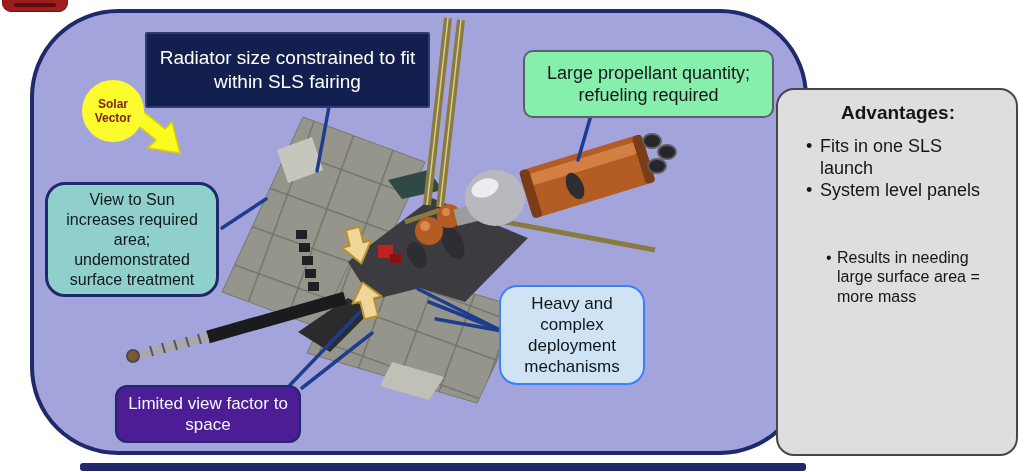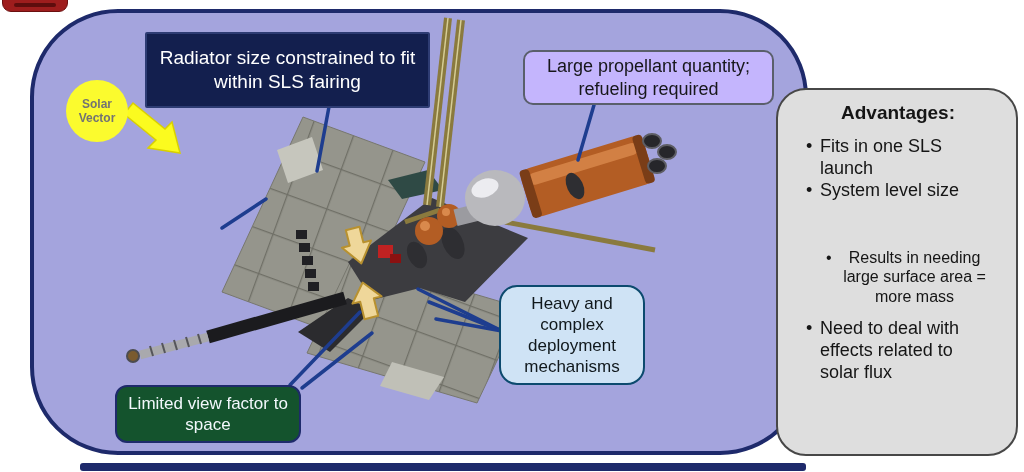--- a/index.html
+++ b/index.html
@@ -17,45 +17,45 @@
           background:#9e1d1d;border:1px solid #6b0f0f;border-radius:9px;}
   .ribbon .scribble{position:absolute;left:11px;top:11px;width:42px;height:4px;
           background:#5e0d0d;border-radius:2px;}
 
   .illus{position:absolute;left:0;top:0;width:1024px;height:472px;}
 
   .callout{position:absolute;box-sizing:border-box;display:flex;align-items:center;
            justify-content:center;text-align:center;line-height:1.25;}
   .co-navy{left:145px;top:32px;width:285px;height:76px;background:#131f4e;
            border:2px solid #2e3c73;border-radius:2px;color:#ffffff;font-size:19px;}
-  .co-gray{left:523px;top:50px;width:251px;height:55px;background:#c4b5fd;
+  .co-gray{left:523px;top:50px;width:251px;height:68px;background:#86efac;
            border:2px solid #5a5f6b;border-radius:10px;color:#17171a;font-size:18px;}
   .co-teal{left:45px;top:182px;width:174px;height:115px;background:#8fd0cc;
            border:3px solid #1e2a6b;border-radius:20px;color:#10181c;font-size:16px;
            padding:4px 8px;}
   .co-lightblue{left:499px;top:285px;width:146px;height:100px;background:#cfe3f5;
-           border:2px solid #0c4a6e;border-radius:18px;color:#10181c;font-size:17px;}
-  .co-blue{left:115px;top:385px;width:186px;height:58px;background:#14532d;
+           border:2px solid #3b82f6;border-radius:18px;color:#10181c;font-size:17px;}
+  .co-blue{left:115px;top:385px;width:186px;height:58px;background:#4c1d95;
            border:2px solid #1e2a6b;border-radius:12px;color:#f2f8fc;font-size:17px;}
 
-  .solar-circle{position:absolute;left:66px;top:80px;width:62px;height:62px;
+  .solar-circle{position:absolute;left:82px;top:80px;width:62px;height:62px;
            background:#fbfb2e;border-radius:50%;display:flex;align-items:center;
            justify-content:center;text-align:center;font-weight:bold;font-size:12px;
-           color:#737373;line-height:1.2;padding:4px;box-sizing:border-box;}
+           color:#7f1d1d;line-height:1.2;padding:4px;box-sizing:border-box;}
 
   .pros-panel{position:absolute;left:776px;top:88px;width:242px;height:368px;
-           background:#dedede;border:2px solid#474747;border-radius:30px;
+           background:#dedede;border:2px solid#474747;border-radius:18px;
            box-sizing:border-box;padding:10px 12px 8px 14px;color:#151515;}
   .pc-title{font-weight:bold;font-size:19px;text-align:center;margin:2px 0 1px 0;}
   .pc-gap{height:22px;}
   .pros-panel ul{list-style:none;margin:12px;padding:0;font-size:18px;line-height:1.22;}
   .pros-panel li{position:relative;padding-left:16px;}
   .pros-panel li::before{content:"\2022";position:absolute;left:2px;}
   .pros-panel ul.sub{margin-left:32px;font-size:16px;line-height:1.22;}
-  .pros-panel ul.sub li{padding-left:13px;text-align:center;}
+  .pros-panel ul.sub li{padding-left:13px;}
 </style>
 </head>
 <body>
 
 <div class="canvas">
 
   <div class="bottom-bar"></div>
   <div class="slide-bg"></div>
   <div class="ribbon">
     <div class="scribble"></div>
@@ -164,37 +164,37 @@
   </div>
 
   <div class="callout co-gray">
     <span>Large propellant quantity; refueling required</span>
   </div>
 
   <div class="solar-circle">
     <span>Solar Vector</span>
   </div>
 
+  <div class="callout co-teal">
+    <span>View to Sun increases required area; undemonstrated surface treatment</span>
+  </div>
 
   <div class="callout co-lightblue">
     <span>Heavy and complex deployment mechanisms</span>
   </div>
 
   <div class="callout co-blue">
     <span>Limited view factor to space</span>
   </div>
 
   <div class="pros-panel">
     <div class="pc-title">Advantages:</div>
     <ul>
       <li>Fits in one SLS launch</li>
-      <li>System level size</li>
+      <li>System level panels</li>
     </ul>
     <div class="pc-gap"></div>
     <ul class="sub">
       <li>Results in needing large surface area = more mass</li>
     </ul>
-    <ul>
-      <li>Need to deal with effects related to solar flux</li>
-    </ul>
   </div>
 
 </div>
 
 </body></html>

